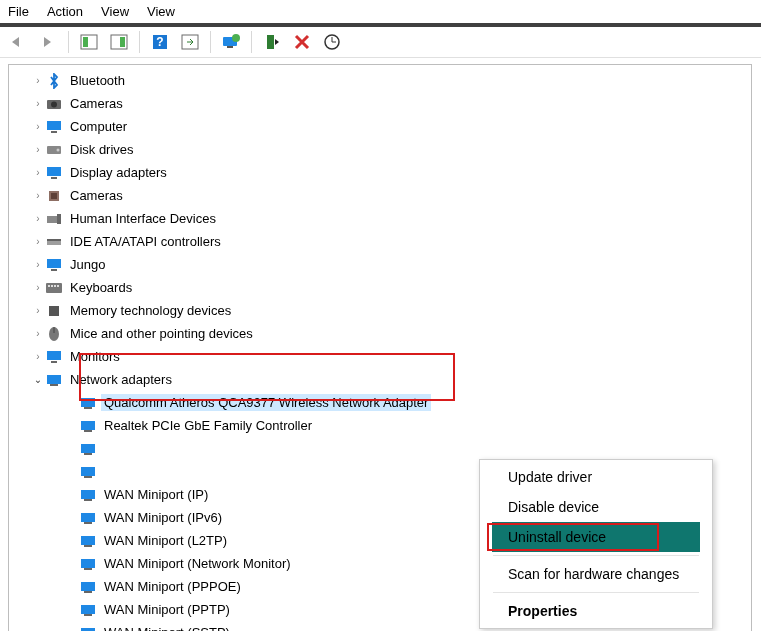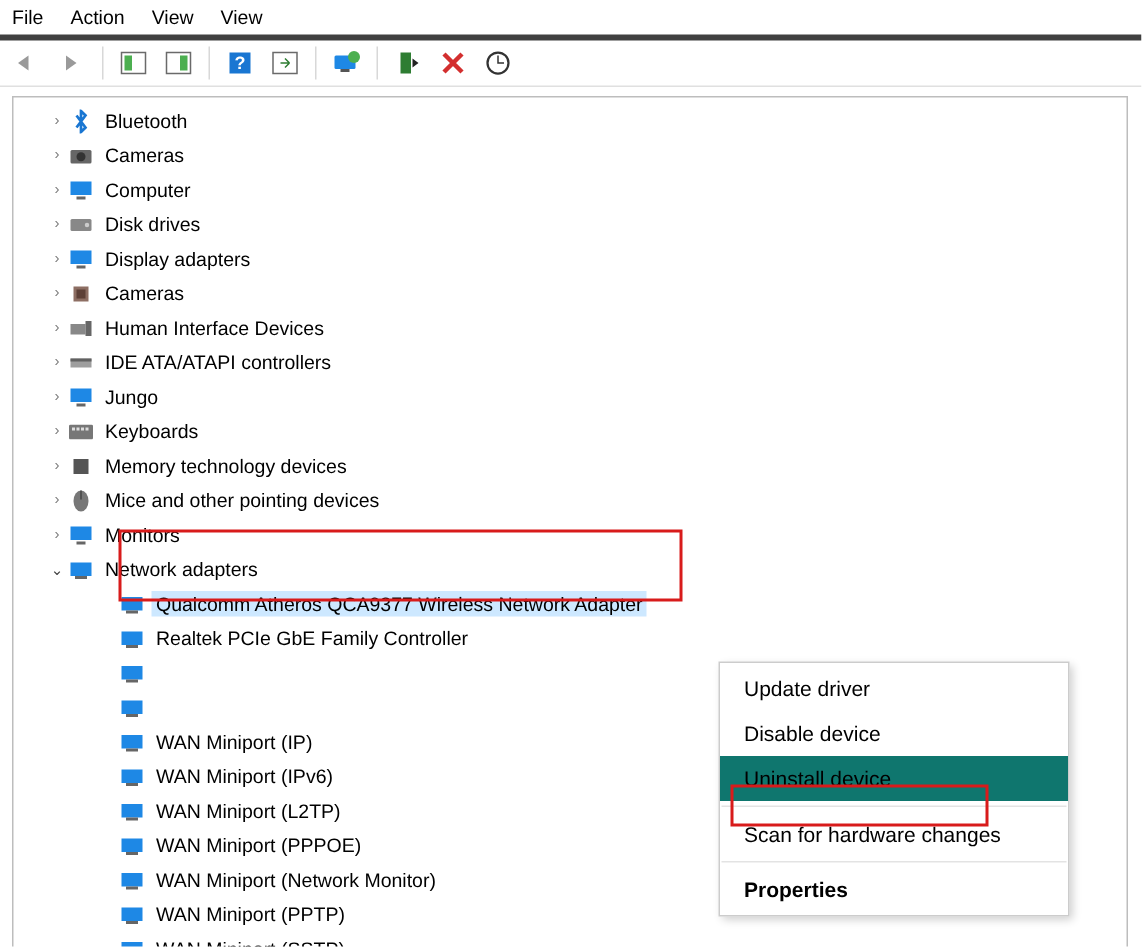--- a/index.html
+++ b/index.html
@@ -69,26 +69,26 @@
   }
   .highlight-box {
     position: absolute;
     border: 2px solid #d81b1b;
     pointer-events: none;
   }
   .hl1 { left: 70px; top: 288px; width: 376px; height: 48px; }
   .hl2 { left: 478px; top: 458px; width: 172px; height: 28px; }
   .context-menu {
     position: absolute;
-    left: 470px; top: 376px;
+    left: 470px; top: 394px;
     width: 234px;
     background: #fff;
     border: 1px solid #cccccc;
     box-shadow: 2px 2px 6px rgba(0,0,0,.2);
-    padding: 2px 0;
+    padding: 2px 12px;
   }
   .cm-item {
     padding: 7px 16px;
     font-size: 14px;
     cursor: default;
   }
   .cm-item.hover { background: #0f766e; }
   .cm-sep { height:1px; background:#e3e3e3; margin: 3px 1px; }
   .cm-item.bold { font-weight: 700; }
 
@@ -397,31 +397,31 @@
     <span class="label">WAN Miniport (L2TP)</span>
   </div>
   <div class="node d2">
     <span class="twisty"></span>
     <span class="icon">
         <svg width="16" height="14" viewBox="0 0 16 14">
           <rect x="1" y="2" width="14" height="9" fill="#1e88e5"></rect>
           <rect x="4" y="11" width="8" height="2" fill="#666"></rect>
         </svg>
       </span>
+    <span class="label">WAN Miniport (Network Monitor)</span>
+  </div>
+  <div class="node d2">
+    <span class="twisty"></span>
+    <span class="icon">
+        <svg width="16" height="14" viewBox="0 0 16 14">
+          <rect x="1" y="2" width="14" height="9" fill="#1e88e5"></rect>
+          <rect x="4" y="11" width="8" height="2" fill="#666"></rect>
+        </svg>
+      </span>
     <span class="label">WAN Miniport (PPPOE)</span>
-  </div>
-  <div class="node d2">
-    <span class="twisty"></span>
-    <span class="icon">
-        <svg width="16" height="14" viewBox="0 0 16 14">
-          <rect x="1" y="2" width="14" height="9" fill="#1e88e5"></rect>
-          <rect x="4" y="11" width="8" height="2" fill="#666"></rect>
-        </svg>
-      </span>
-    <span class="label">WAN Miniport (Network Monitor)</span>
   </div>
   <div class="node d2">
     <span class="twisty"></span>
     <span class="icon">
         <svg width="16" height="14" viewBox="0 0 16 14">
           <rect x="1" y="2" width="14" height="9" fill="#1e88e5"></rect>
           <rect x="4" y="11" width="8" height="2" fill="#666"></rect>
         </svg>
       </span>
     <span class="label">WAN Miniport (PPTP)</span>

